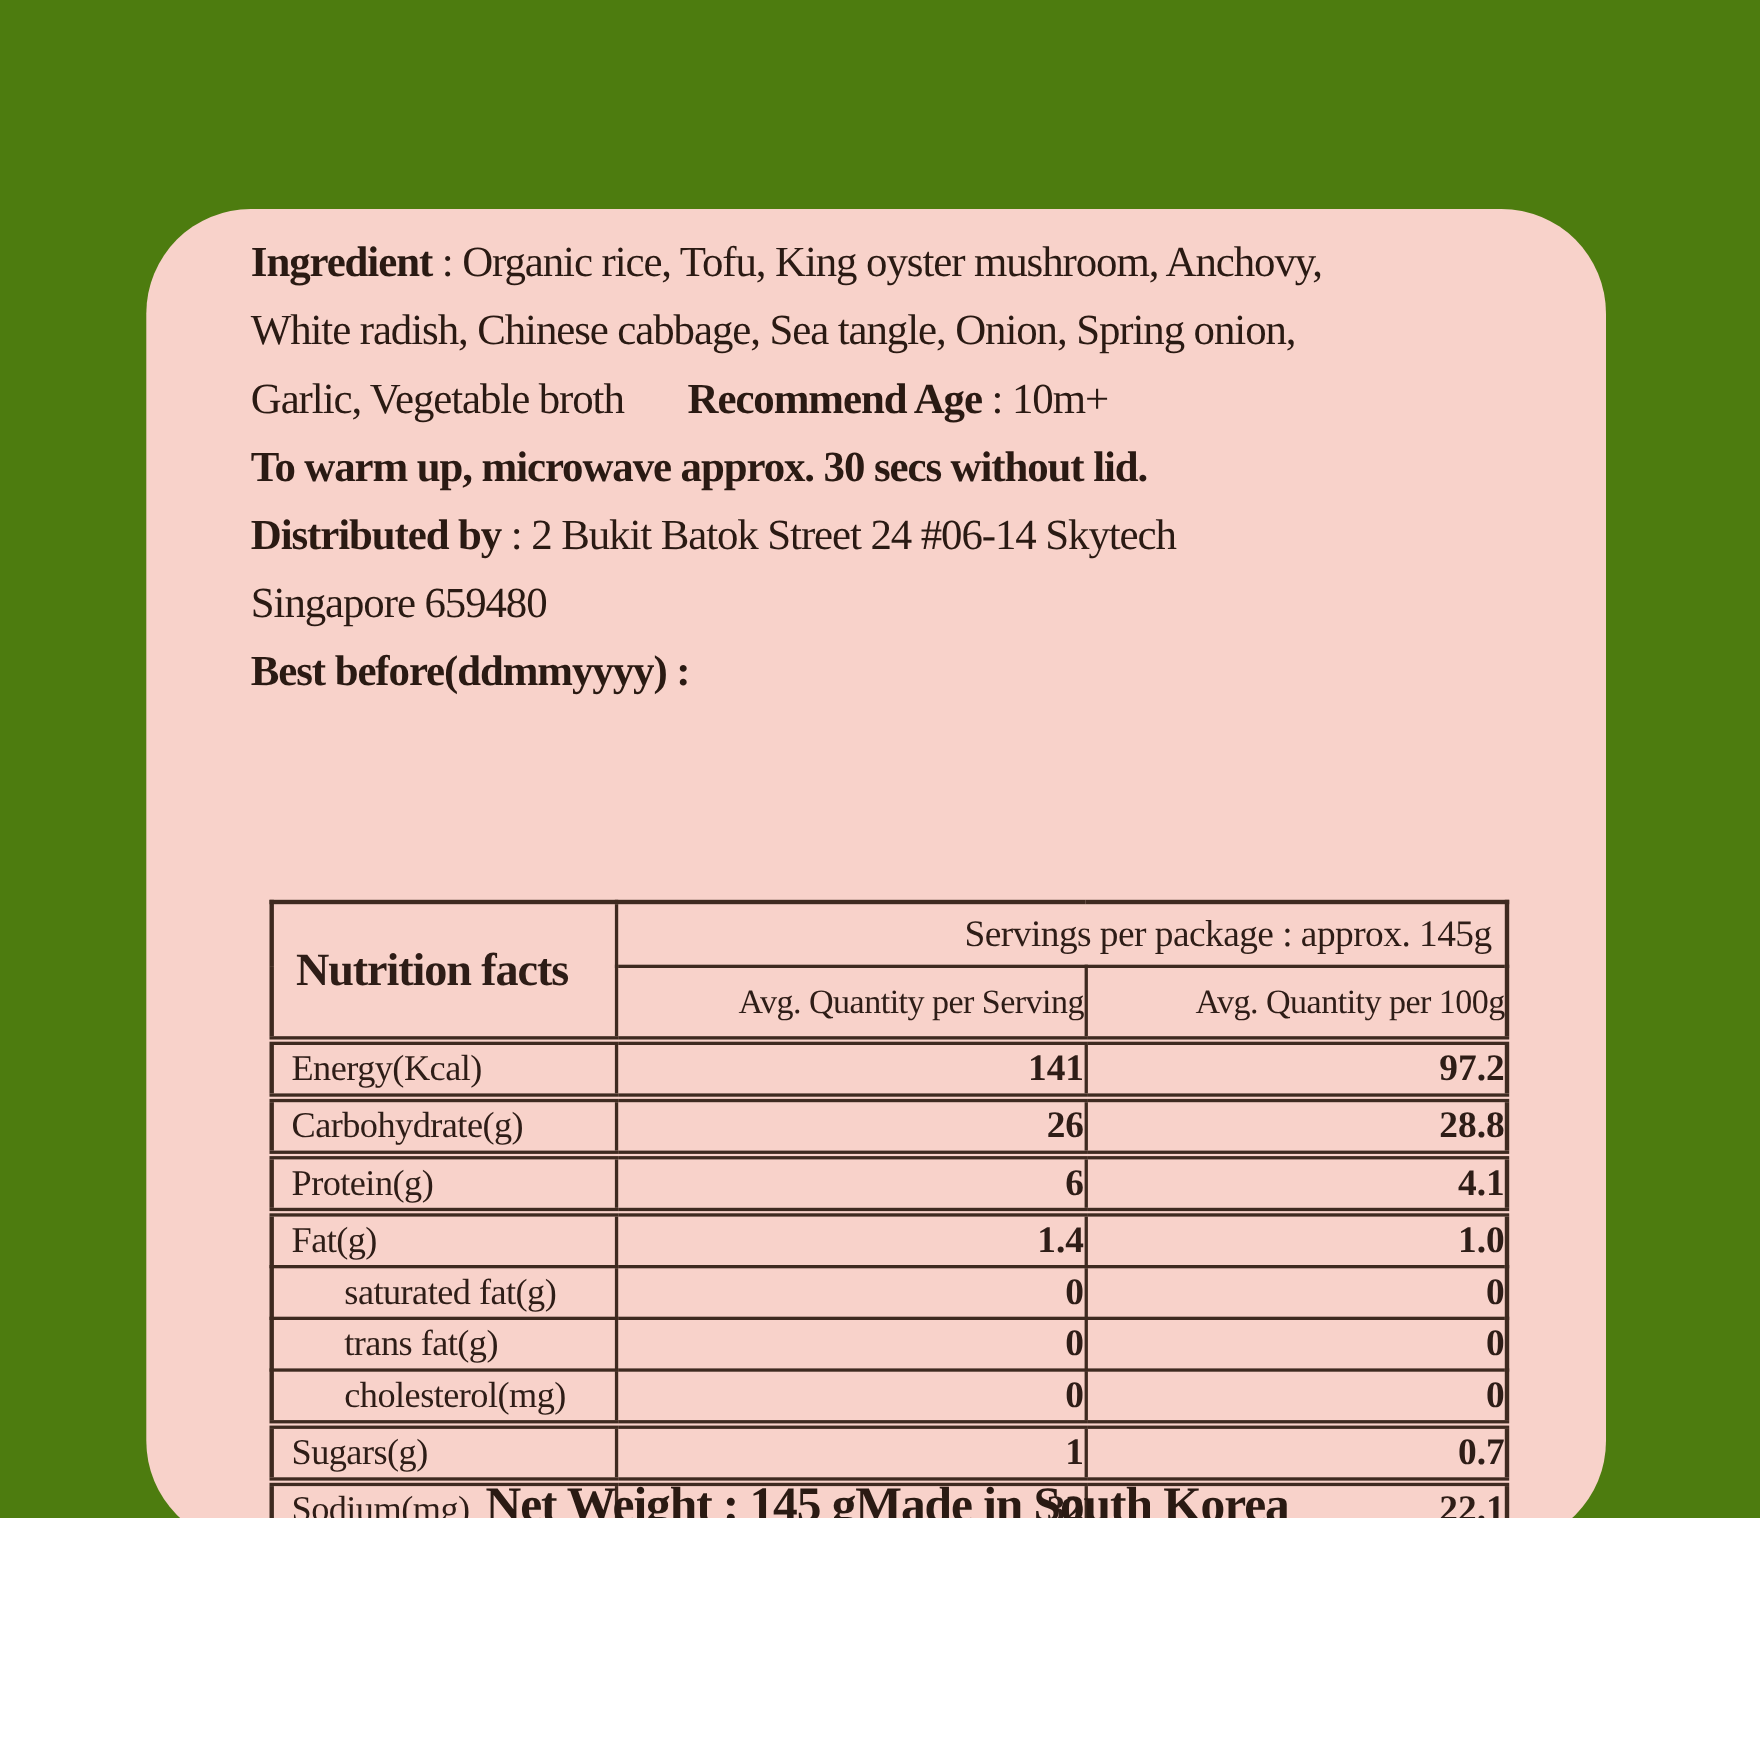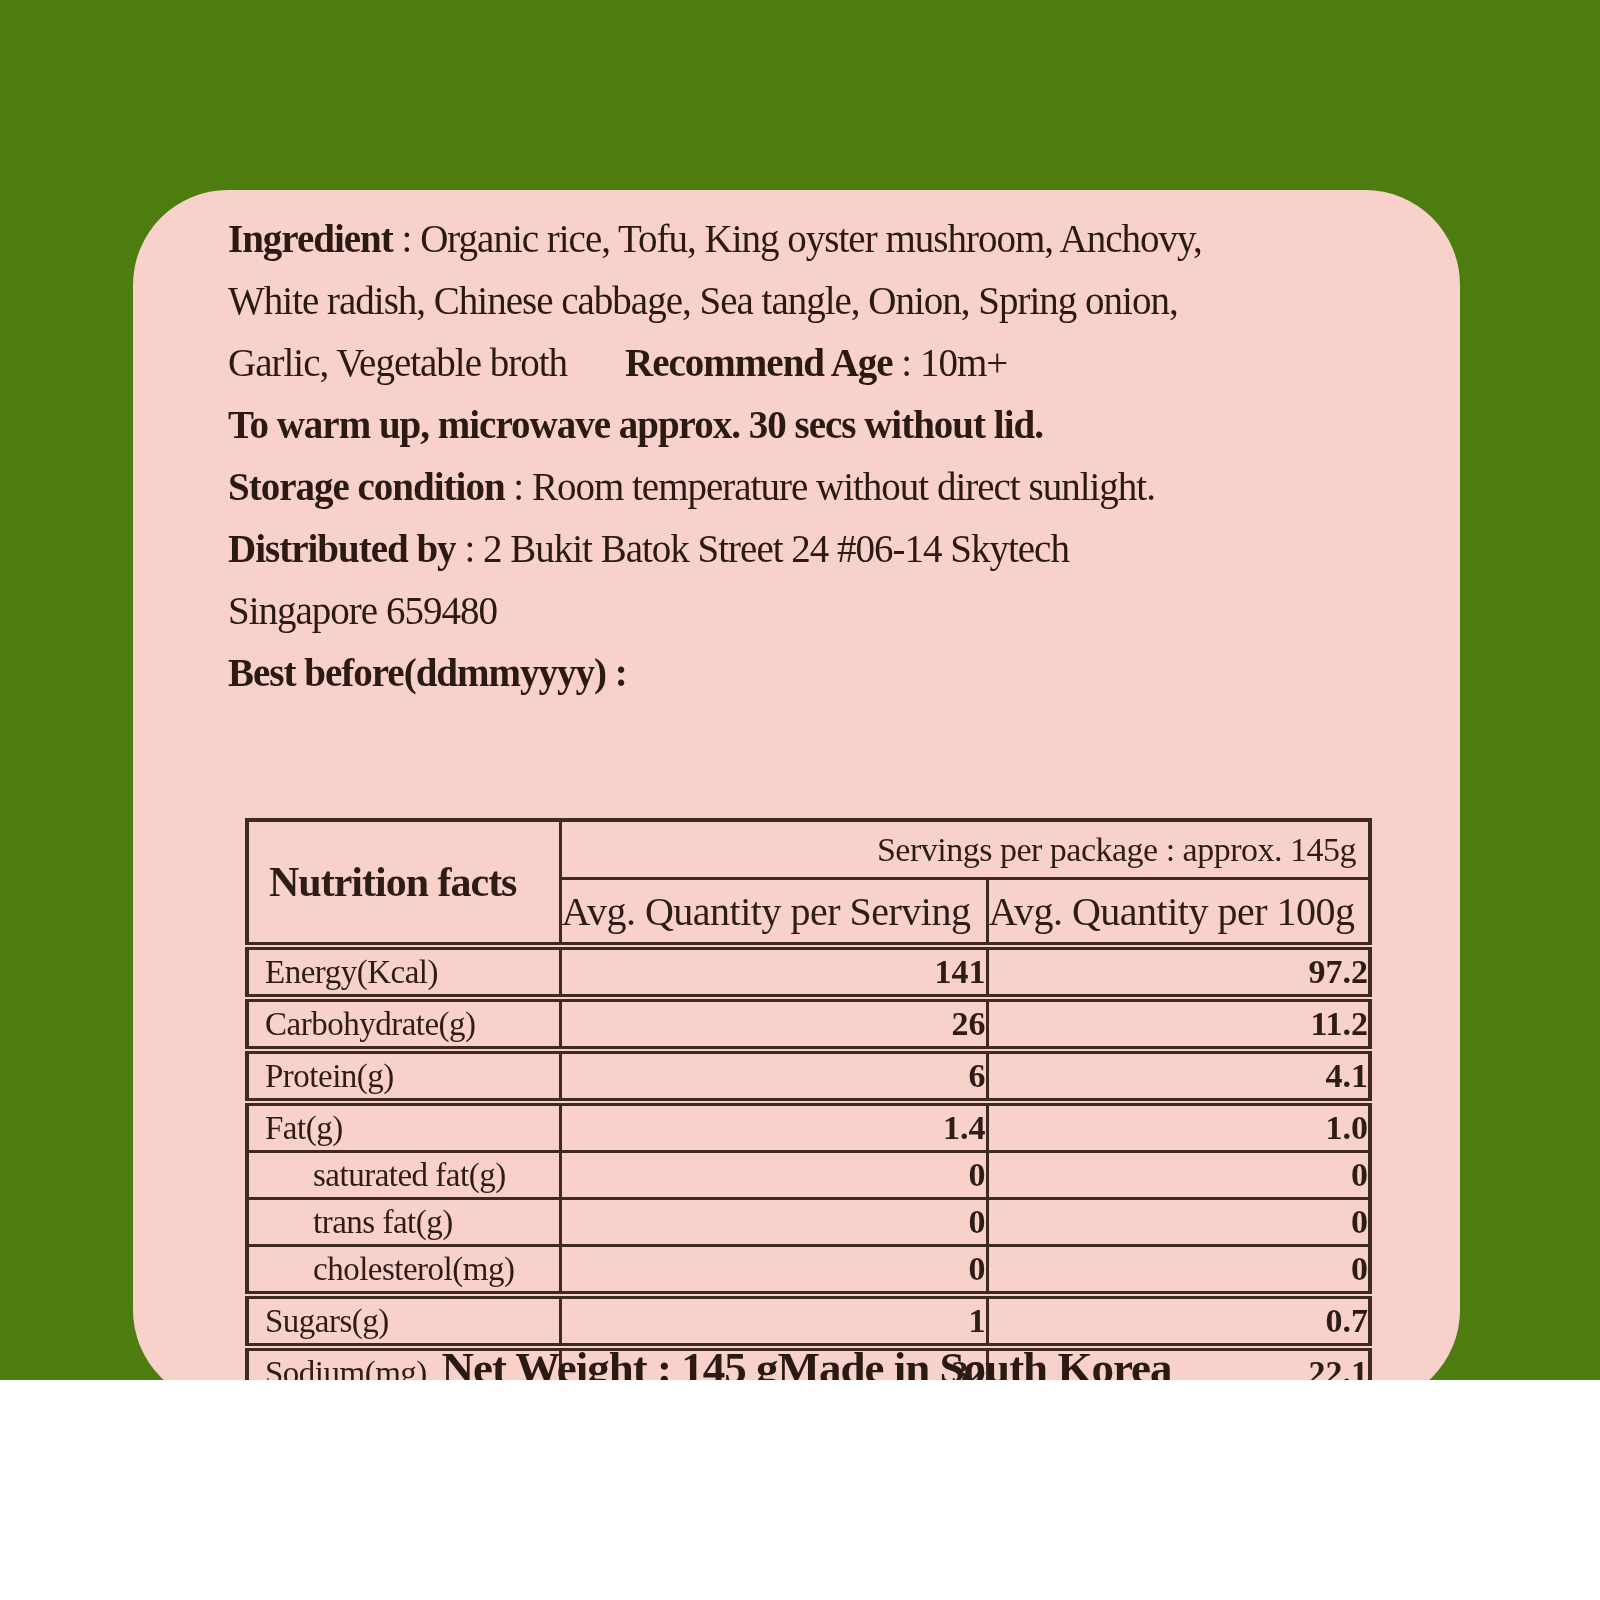--- a/index.html
+++ b/index.html
@@ -27,21 +27,21 @@
     color:#2e1d17;
   }
   .ntable, .ntable td{border:3px solid #3e2a20;}
   .ntable{border-width:4px;}
   .ntable td{padding:0;vertical-align:middle;}
   td.nf{font-size:42px;font-weight:700;padding-left:20px;letter-spacing:-1px;}
   td.servings{
     height:55px;font-size:34px;text-align:right;padding-right:12px;letter-spacing:-0.5px;
     border-bottom-width:3px;
   }
-  tr.hdr2 td{height:62px;font-size:40px;text-align:left;letter-spacing:-0.5px;}
+  tr.hdr2 td{height:62px;font-size:31px;text-align:right;letter-spacing:-0.5px;}
   tr.row td{height:44px;}
   td.lbl{font-size:33px;text-align:left;padding-left:16px;letter-spacing:-0.5px;margin-top:25px;}
   td.lbl.ind{padding-left:64px;}
   td.val{font-size:34px;font-weight:700;text-align:right;}
   tr.major td{border-top:8px double #3e2a20;}
   tr.dash td{border-top:2px dashed #3e2a20;}
   tr.last td{border-bottom:8px double #3e2a20;}
   
   .footerbar{
     position:absolute;left:112px;top:1152px;width:1123px;
@@ -53,21 +53,20 @@
 <body>
 
 <div class="canvas">
   <div class="panel">
 
     <div class="info">
       <div class="line"><span class="b">Ingredient</span><span> : Organic rice, Tofu, King oyster mushroom, Anchovy,</span></div>
       <div class="line"><span>White radish, Chinese cabbage, Sea tangle, Onion, Spring onion,</span></div>
       <div class="line"><span>Garlic, Vegetable broth</span><span class="gap"></span><span class="b">Recommend Age</span><span> : 10m+</span></div>
       <div class="line"><span class="b">To warm up, microwave approx. 30 secs without lid.</span></div>
-      <div class="line"><span class="b">Storage condition</span><span> : Room temperature without direct sunlight.</span></div>
       <div class="line"><span class="b">Distributed by</span><span> : 2 Bukit Batok Street 24 #06-14 Skytech</span></div>
       <div class="line"><span>Singapore 659480</span></div>
       <div class="line"><span class="b">Best before(ddmmyyyy) :</span></div>
     </div>
 
     <table class="ntable">
       <colgroup>
           <col style="width:313px">
           <col style="width:427px">
           <col style="width:383px">
@@ -82,21 +81,21 @@
         <td>Avg. Quantity per 100g</td>
       </tr>
       <tr class="row major">
         <td class="lbl">Energy(Kcal)</td>
         <td class="val">141</td>
         <td class="val">97.2</td>
       </tr>
       <tr class="row major">
         <td class="lbl">Carbohydrate(g)</td>
         <td class="val">26</td>
-        <td class="val">11.2</td>
+        <td class="val">28.8</td>
       </tr>
       <tr class="row major">
         <td class="lbl">Protein(g)</td>
         <td class="val">6</td>
         <td class="val">4.1</td>
       </tr>
       <tr class="row major">
         <td class="lbl">Fat(g)</td>
         <td class="val">1.4</td>
         <td class="val">1.0</td>

